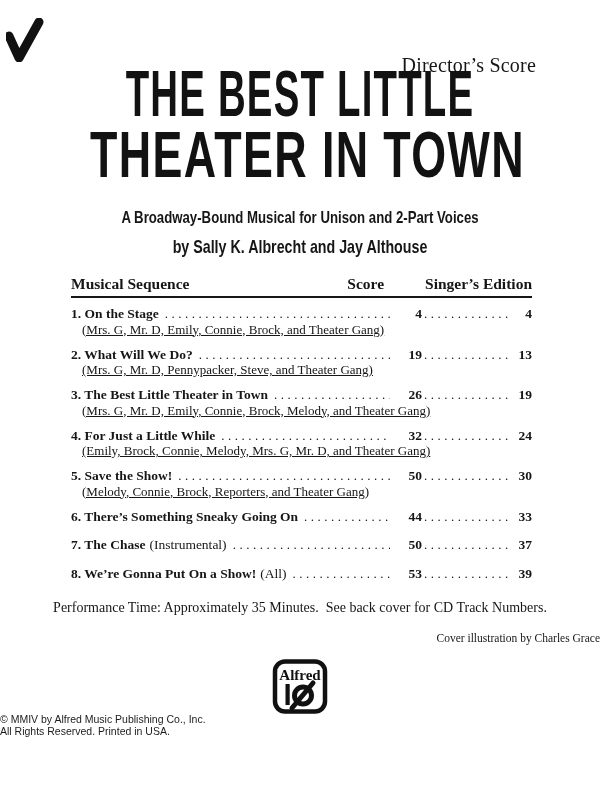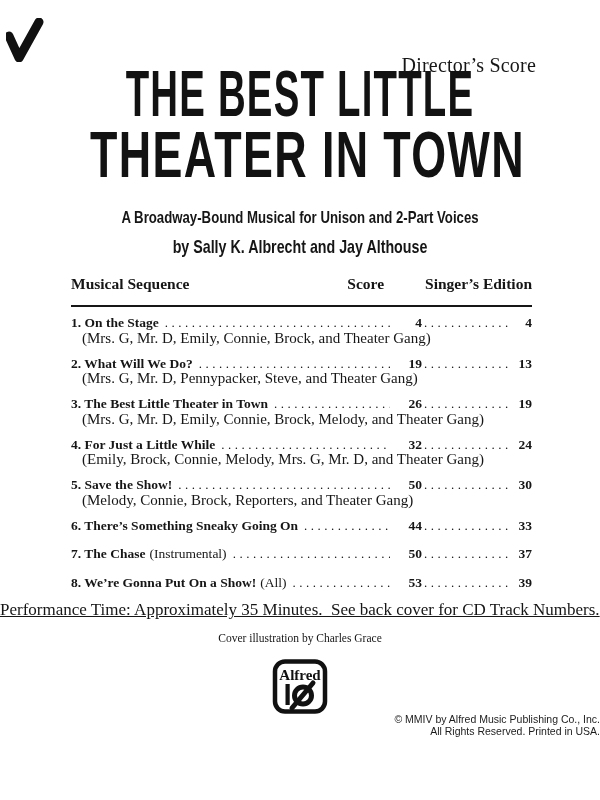--- a/index.html
+++ b/index.html
@@ -23,43 +23,43 @@
   #subtitle{left:0;right:0;top:208px;text-align:center;
             font-family:"Liberation Sans",sans-serif;font-weight:bold;font-size:16.5px;
             transform:scaleX(.80);transform-origin:50% 50%;white-space:nowrap;}
   #byline{left:0;right:0;top:236px;text-align:center;
           font-family:"Liberation Sans",sans-serif;font-weight:bold;font-size:19px;
           transform:scaleX(.75);transform-origin:50% 50%;white-space:nowrap;}
 
   
   #sequence{left:71px;top:275px;width:461px;}
   #seq-header{display:flex;align-items:baseline;font-weight:bold;font-size:15.5px;
-              padding-bottom:12px;border-bottom:2px solid #161616;}
+              padding-bottom:3px;border-bottom:2px solid #161616;}
   #col-score{margin-left:auto;}
   #col-singer{margin-left:41px;}
   #song-list{margin-top:8px;}
   .song{margin-bottom:10.5px;}
   .song.no-cast{margin-bottom:11px;margin-top:13px;}
   .song-line{display:flex;align-items:baseline;font-size:13.5px;line-height:15.5px;}
   .song-title{font-weight:bold;white-space:nowrap;flex:none;}
   .song-note{white-space:nowrap;flex:none;margin-left:4px;}
   .dots{flex:1 1 auto;overflow:hidden;white-space:nowrap;letter-spacing:3.5px;
         margin:0 2px 0 6px;font-size:13px;}
   .dots2{flex:0 0 86px;overflow:hidden;white-space:nowrap;letter-spacing:3.5px;
          margin:0 0 0 2px;font-size:13px;}
   .score-num{flex:none;width:30px;text-align:right;font-weight:bold;}
   .singer-num{flex:none;width:22px;text-align:right;font-weight:bold;}
-  .song-cast{font-size:15px;line-height:13.5px;margin:1px 0 0 11px;}
+  .song-cast{font-size:13px;line-height:13.5px;margin:1px 0 0 11px;text-decoration:underline;}
 
   
-  #perf-note{left:0;right:0;top:600px;font-size:17px;white-space:pre-wrap;text-decoration:underline;}
-  #illus-credit{left:0;right:0;top:632px;text-align:center;font-size:11.5px;}
+  #perf-note{left:0;right:0;top:600px;text-align:center;font-size:14px;white-space:pre-wrap;}
+  #illus-credit{left:0;right:0;top:632px;text-align:right;font-size:11.5px;}
   #logo-wrap{left:272px;top:658px;width:56px;height:57px;}
   #logo-wrap svg{display:block;}
-  #copyright{left:0;right:0;top:714px;text-align:right;
+  #copyright{left:0;right:0;top:714px;text-align:left;
              font-family:"Liberation Sans",sans-serif;font-size:10.5px;line-height:11.5px;color:#1c1c1c;}
 </style>
 </head>
 <body>
 
 <svg id="corner-mark" class="abs" viewBox="0 0 38 44" aria-hidden="true">
   <path d="M3 18 L13 40 L33 4" fill="none" stroke="#111" stroke-width="9" stroke-linecap="round" stroke-linejoin="round"></path>
 </svg>
 
 <div id="edition-label" class="abs">Director’s Score</div>

